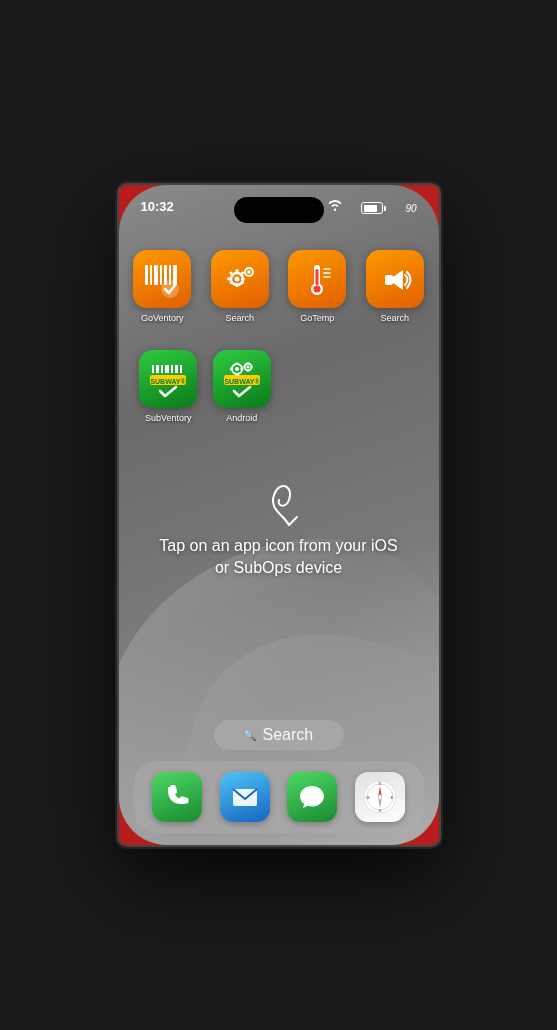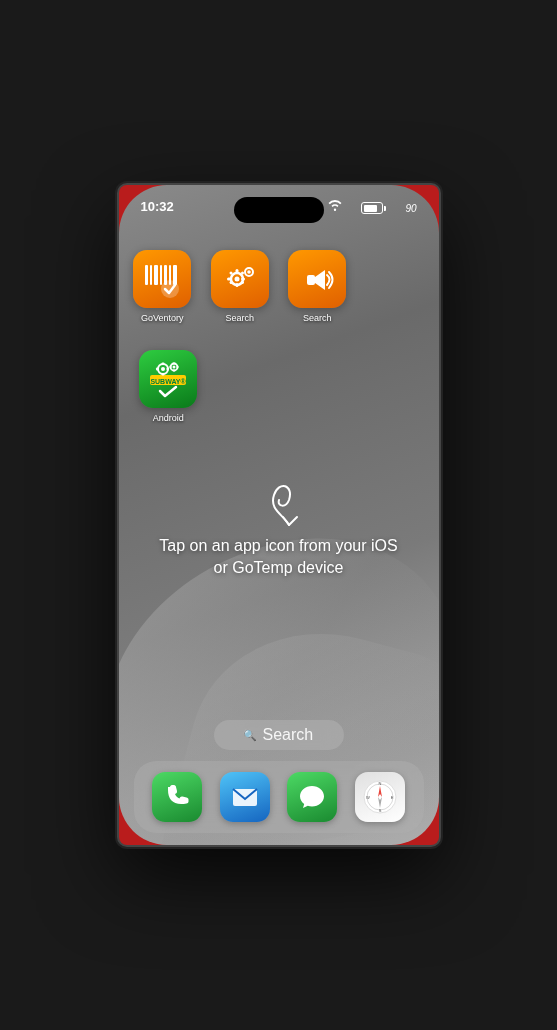--- a/index.html
+++ b/index.html
@@ -351,38 +351,74 @@
             <rect x="11.5" y="24" width="3" height="3" rx="1.5" fill="white" transform="rotate(45 13 25.5)"></rect>
             <rect x="23" y="24" width="3" height="3" rx="1.5" fill="white" transform="rotate(45 24.5 25.5)"></rect>
 
             <circle cx="31" cy="15" r="4" fill="none" stroke="white" stroke-width="2"></circle>
             <circle cx="31" cy="15" r="1.8" fill="white"></circle>
           </svg>
         </div>
         <span class="app-label">Search</span>
       </div>
 
+      <div class="app-item">
+        <div class="app-icon" style="background:linear-gradient(160deg,#ff9800,#e06000);">
+          <svg width="44" height="44" viewBox="0 0 44 44">
+
+            <rect x="19" y="8" width="6" height="22" rx="3" fill="white"></rect>
+            <circle cx="22" cy="32" r="6" fill="white"></circle>
+            <circle cx="22" cy="32" r="3.5" fill="#ff3b30"></circle>
+            <rect x="20.5" y="12" width="3" height="16" rx="1.5" fill="#ff3b30"></rect>
+
+            <line x1="29" y1="12" x2="35" y2="12" stroke="white" stroke-width="1.5" stroke-linecap="round"></line>
+            <line x1="29" y1="16" x2="35" y2="16" stroke="white" stroke-width="1.5" stroke-linecap="round"></line>
+            <line x1="29" y1="20" x2="35" y2="20" stroke="white" stroke-width="1.5" stroke-linecap="round"></line>
+          </svg>
+        </div>
+        <span class="app-label">GoTemp</span>
+      </div>
 
       <div class="app-item">
         <div class="app-icon" style="background:linear-gradient(160deg,#ff9800,#e06000);">
           <svg width="44" height="44" viewBox="0 0 44 44">
 
             <rect x="12" y="18" width="8" height="10" rx="2" fill="white"></rect>
             <polygon points="20,20 30,13 30,33 20,26" fill="white"></polygon>
 
             <path d="M32 18 Q37 22 32 28" fill="none" stroke="white" stroke-width="2" stroke-linecap="round"></path>
             <path d="M34 15 Q41 22 34 31" fill="none" stroke="white" stroke-width="2" stroke-linecap="round"></path>
           </svg>
         </div>
         <span class="app-label">Search</span>
       </div>
     </div>
 
     <div style="position:absolute;top:155px;left:0;right:0;padding:10px 15px;display:grid;grid-template-columns:repeat(4,1fr);gap:8px 4px;z-index:10;">
 
+      <div class="app-item">
+        <div class="app-icon" style="background:linear-gradient(160deg,#2ecc40,#0a7a1a);">
+          <svg width="44" height="44" viewBox="0 0 44 44">
+
+            <rect x="4" y="18" width="36" height="10" rx="2" fill="#ffcc00"></rect>
+            <text x="22" y="27" font-size="7" font-weight="900" fill="#00823b" text-anchor="middle" font-family="Arial Black,sans-serif">SUBWAY®</text>
+
+            <rect x="6" y="8" width="2" height="8" fill="white" rx="0.5"></rect>
+            <rect x="10" y="8" width="3" height="8" fill="white" rx="0.5"></rect>
+            <rect x="15" y="8" width="2" height="8" fill="white" rx="0.5"></rect>
+            <rect x="19" y="8" width="4" height="8" fill="white" rx="0.5"></rect>
+            <rect x="25" y="8" width="2" height="8" fill="white" rx="0.5"></rect>
+            <rect x="29" y="8" width="3" height="8" fill="white" rx="0.5"></rect>
+            <rect x="34" y="8" width="2" height="8" fill="white" rx="0.5"></rect>
+
+            <polyline points="14,34 19,39 30,30" fill="none" stroke="white" stroke-width="2.5" stroke-linecap="round" stroke-linejoin="round"></polyline>
+          </svg>
+        </div>
+        <span class="app-label">SubVentory</span>
+      </div>
 
       <div class="app-item">
         <div class="app-icon" style="background:linear-gradient(160deg,#2ecc40,#0a7a1a);">
           <svg width="44" height="44" viewBox="0 0 44 44">
             <rect x="4" y="18" width="36" height="10" rx="2" fill="#ffcc00"></rect>
             <text x="22" y="27" font-size="7" font-weight="900" fill="#00823b" text-anchor="middle" font-family="Arial Black,sans-serif">SUBWAY®</text>
 
             <circle cx="17" cy="12" r="5" fill="none" stroke="white" stroke-width="2"></circle>
             <circle cx="17" cy="12" r="2" fill="white"></circle>
             <circle cx="28" cy="10" r="3.5" fill="none" stroke="white" stroke-width="1.8"></circle>
@@ -403,21 +439,21 @@
         </div>
         <span class="app-label">Android</span>
       </div>
     </div>
 
     <div class="instruction-area">
       <svg class="swirl-arrow" viewBox="0 0 80 80" fill="none">
         <path d="M50 60 C45 50, 30 45, 35 30 C40 15, 55 20, 50 35 C47 43, 38 42, 40 35" stroke="white" stroke-width="2" fill="none" stroke-linecap="round"></path>
         <path d="M50 60 L58 52 M50 60 L44 52" stroke="white" stroke-width="2" stroke-linecap="round"></path>
       </svg>
-      <p class="instruction-text">Tap on an app icon from your iOS or GoTemp device</p>
+      <p class="instruction-text">Tap on an app icon from your iOS or SubOps device</p>
     </div>
 
     <div class="search-bar">
       <span style="font-size:11px;color:rgba(255,255,255,0.9);">🔍</span>
       <span class="search-text">Search</span>
     </div>
 
     <div class="dock">
 
       <div class="dock-app dock-phone">

